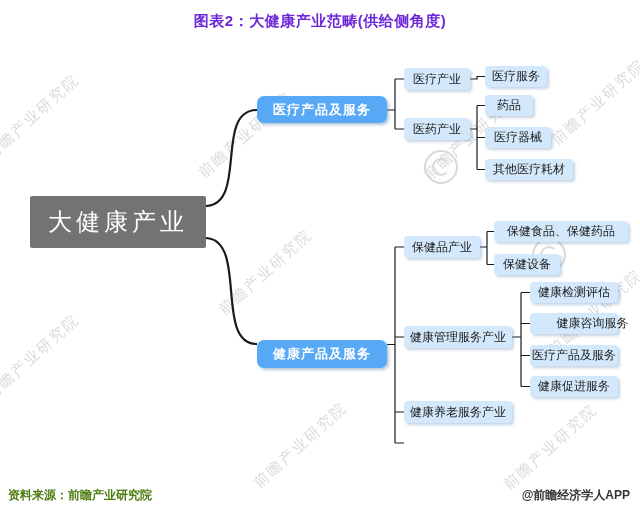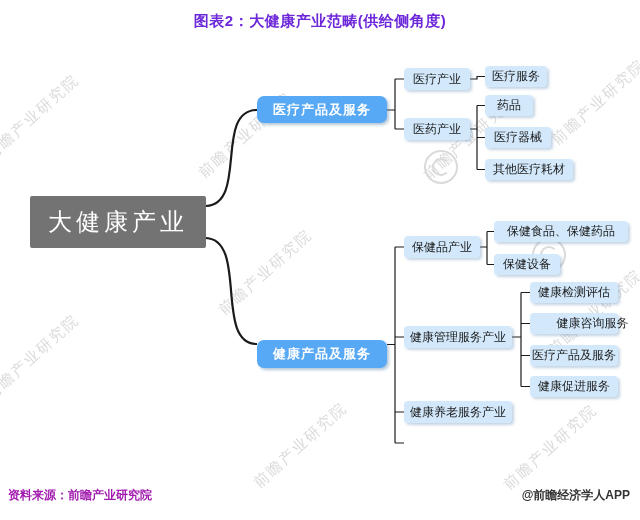--- a/index.html
+++ b/index.html
@@ -23,21 +23,21 @@
   .node{position:absolute;display:flex;align-items:center;justify-content:center;
         box-sizing:border-box;white-space:nowrap;}
   .root{background:#737373;color:#fff;font-size:24px;font-weight:500;
         letter-spacing:4px;border-radius:2px;}
   .branch{background:#57a8f5;color:#fff;font-size:13px;font-weight:bold;
         border-radius:7px;letter-spacing:1px;
         box-shadow:2px 2px 3px rgba(90,130,170,.45);}
   .sub{background:#d3e9fb;color:#1a1a1a;font-size:12px;border-radius:4px;
         box-shadow:2px 2px 3px rgba(110,150,190,.40);font-family:Liberation Mono, monospace;}
 
-  .src{position:absolute;left:8px;top:487px;font-size:12px;font-weight:600;color:#a21caf;}
+  .src{position:absolute;left:8px;top:487px;font-size:12px;font-weight:600;color:#4d7c0f;}
   .credit{position:absolute;right:10px;top:487px;font-size:12px;font-weight:600;color:#333;}
 
   
   #nd-root   {left:30px; top:196px;width:176px;height:52px;}
   #nd-b0     {left:257px;top:96px; width:130px;height:27px;}
   #nd-b1     {left:257px;top:331px;width:130px;height:28px;margin-top:9px;}
 
   #nd-n00    {left:404px;top:68px; width:66px; height:22px;}
   #nd-l000   {left:485px;top:66px; width:62px; height:21px;}
   #nd-n01    {left:404px;top:118px;width:66px; height:22px;}

